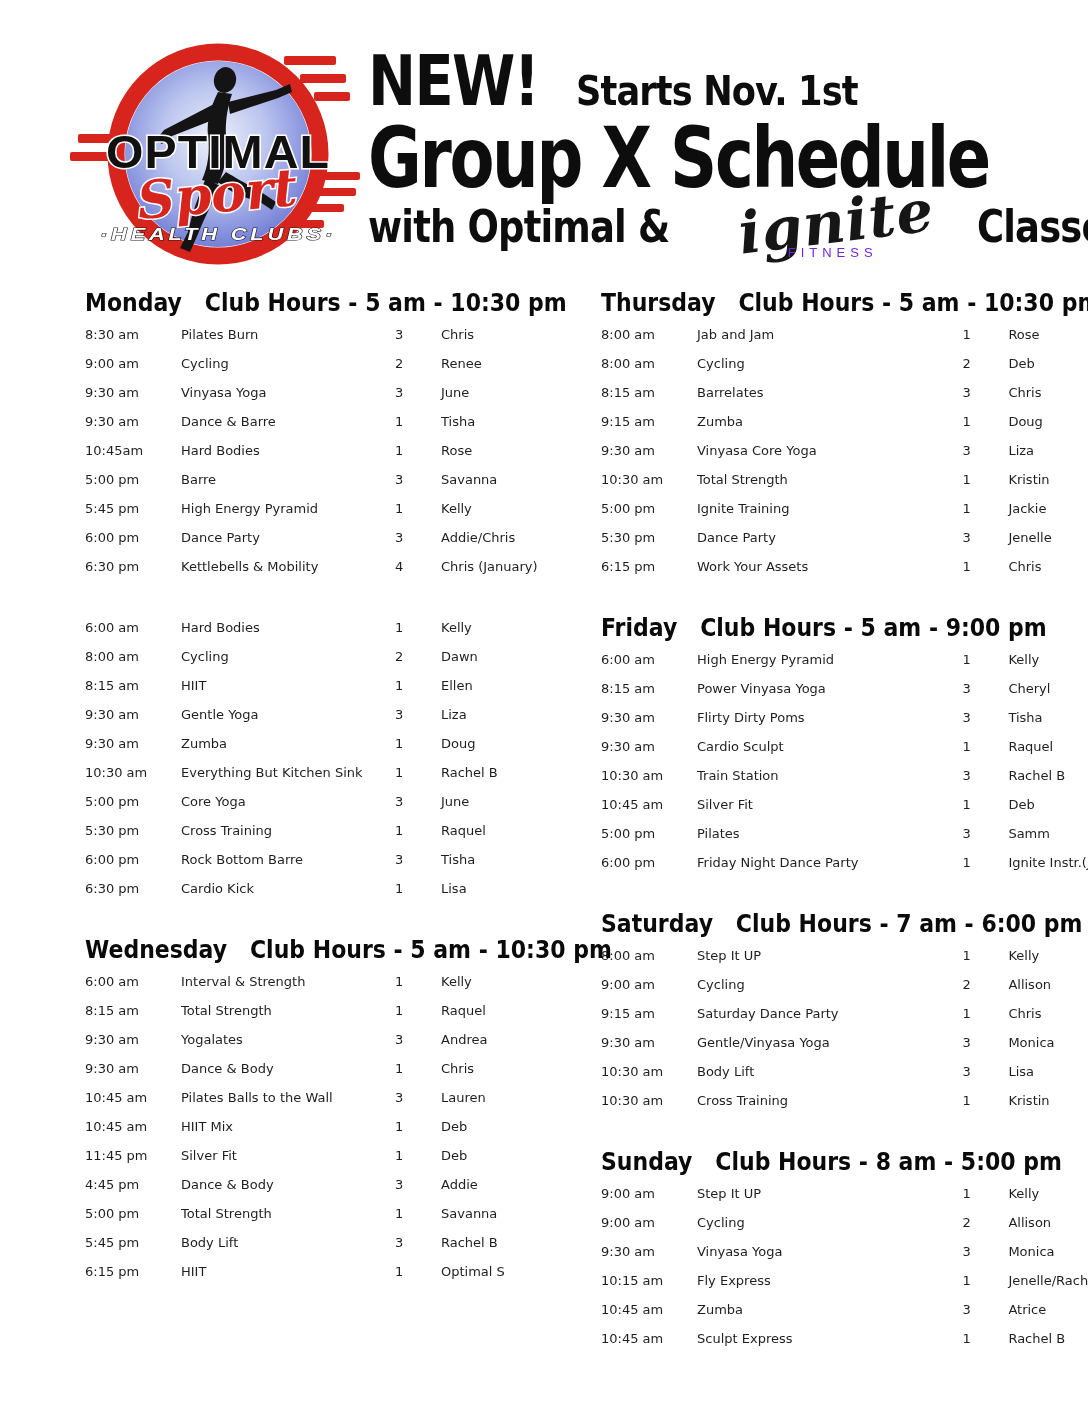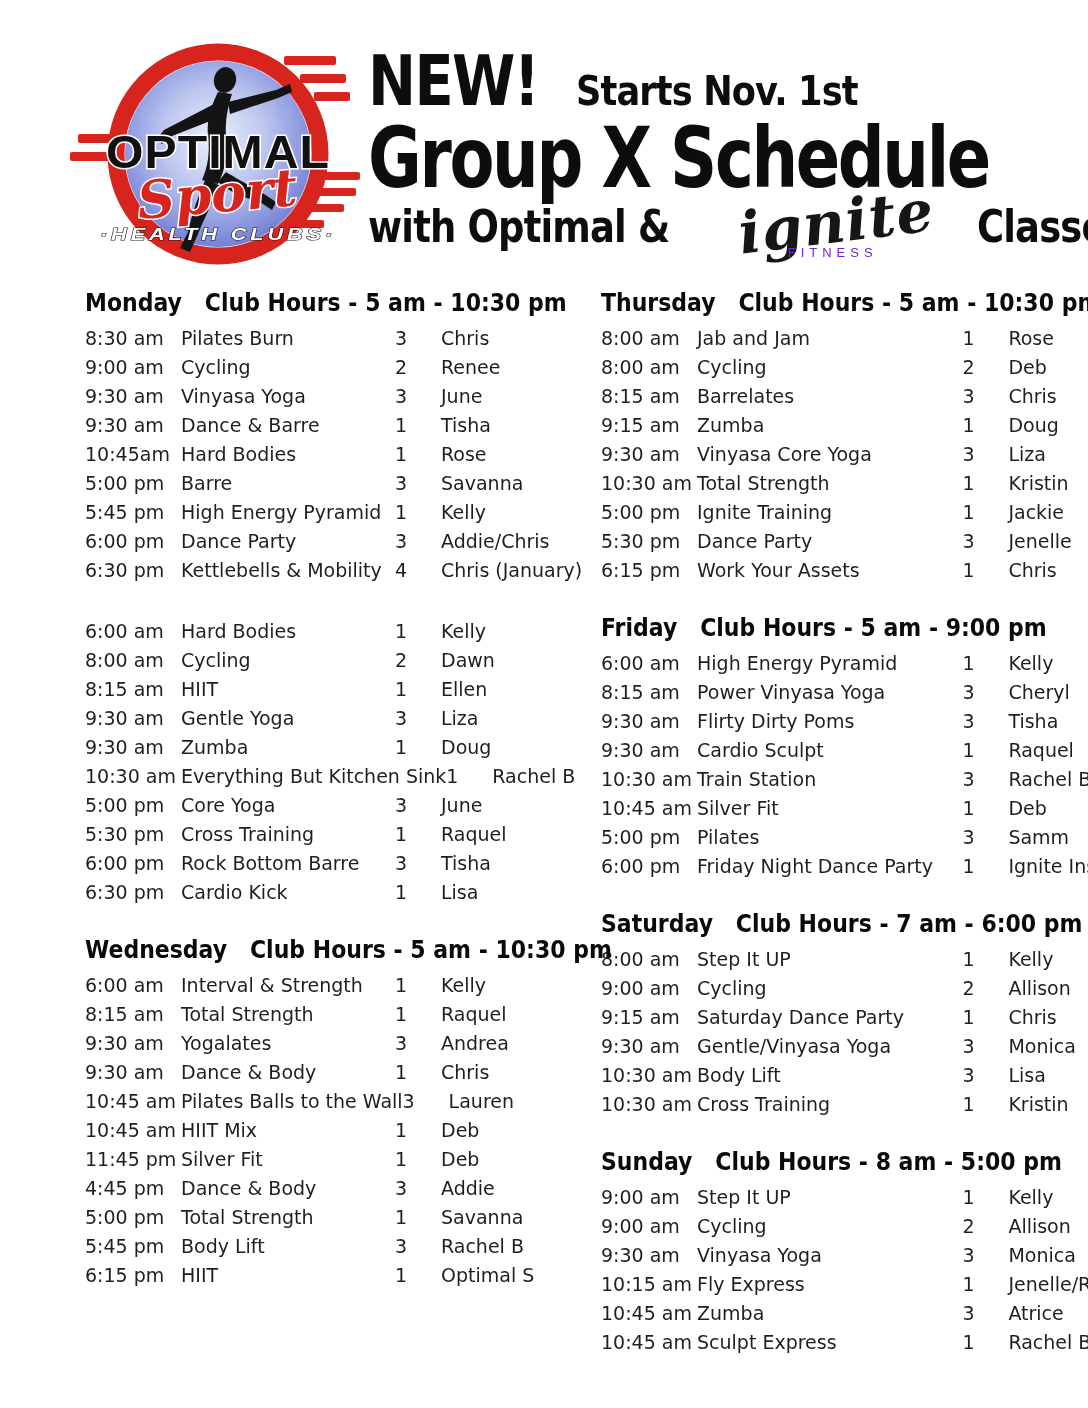--- a/index.html
+++ b/index.html
@@ -67,21 +67,21 @@
   .day-header { white-space: nowrap; height: 32px; }
   .day-header-inner {
     display: inline-block; transform: scaleX(.88); transform-origin: left bottom;
     font-weight: 900; font-size: 25px; color: #0a0a0a; letter-spacing: 0px;
   }
   .day-name { margin-right: 26px; }
   .rows { margin-top: 7px; }
   .row {
     display: grid; grid-template-columns: 96px 1fr 46px 160px;
     height: 29px; align-items: baseline;
-    font-size: 19px; color: #1f1f1f;
+    font-size: 13px; color: #1f1f1f;
   }
   .cell { white-space: nowrap; overflow: visible; }
   .cell.klass { padding-left: 0; }
 
   
   .logo-svg { width: 300px; height: 240px; display: block; }
 </style>
 </head>
 <body>
 

